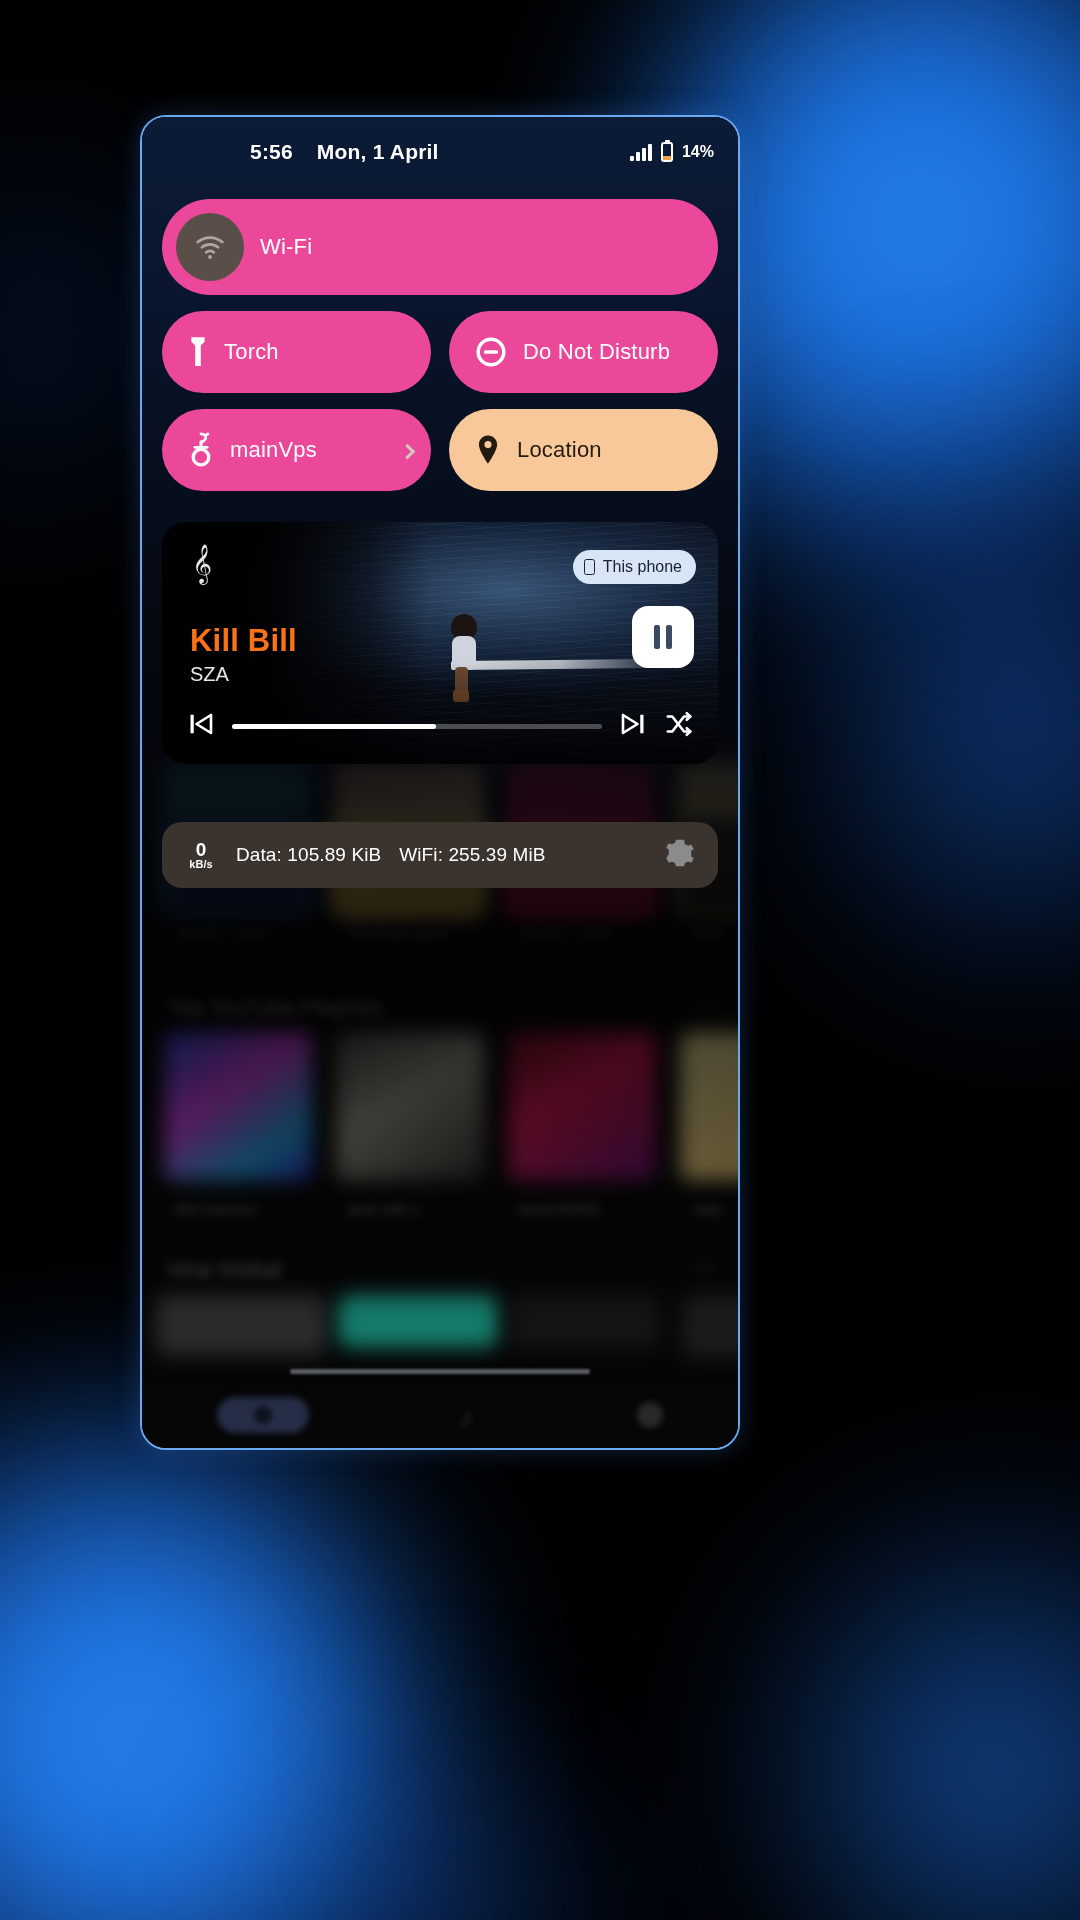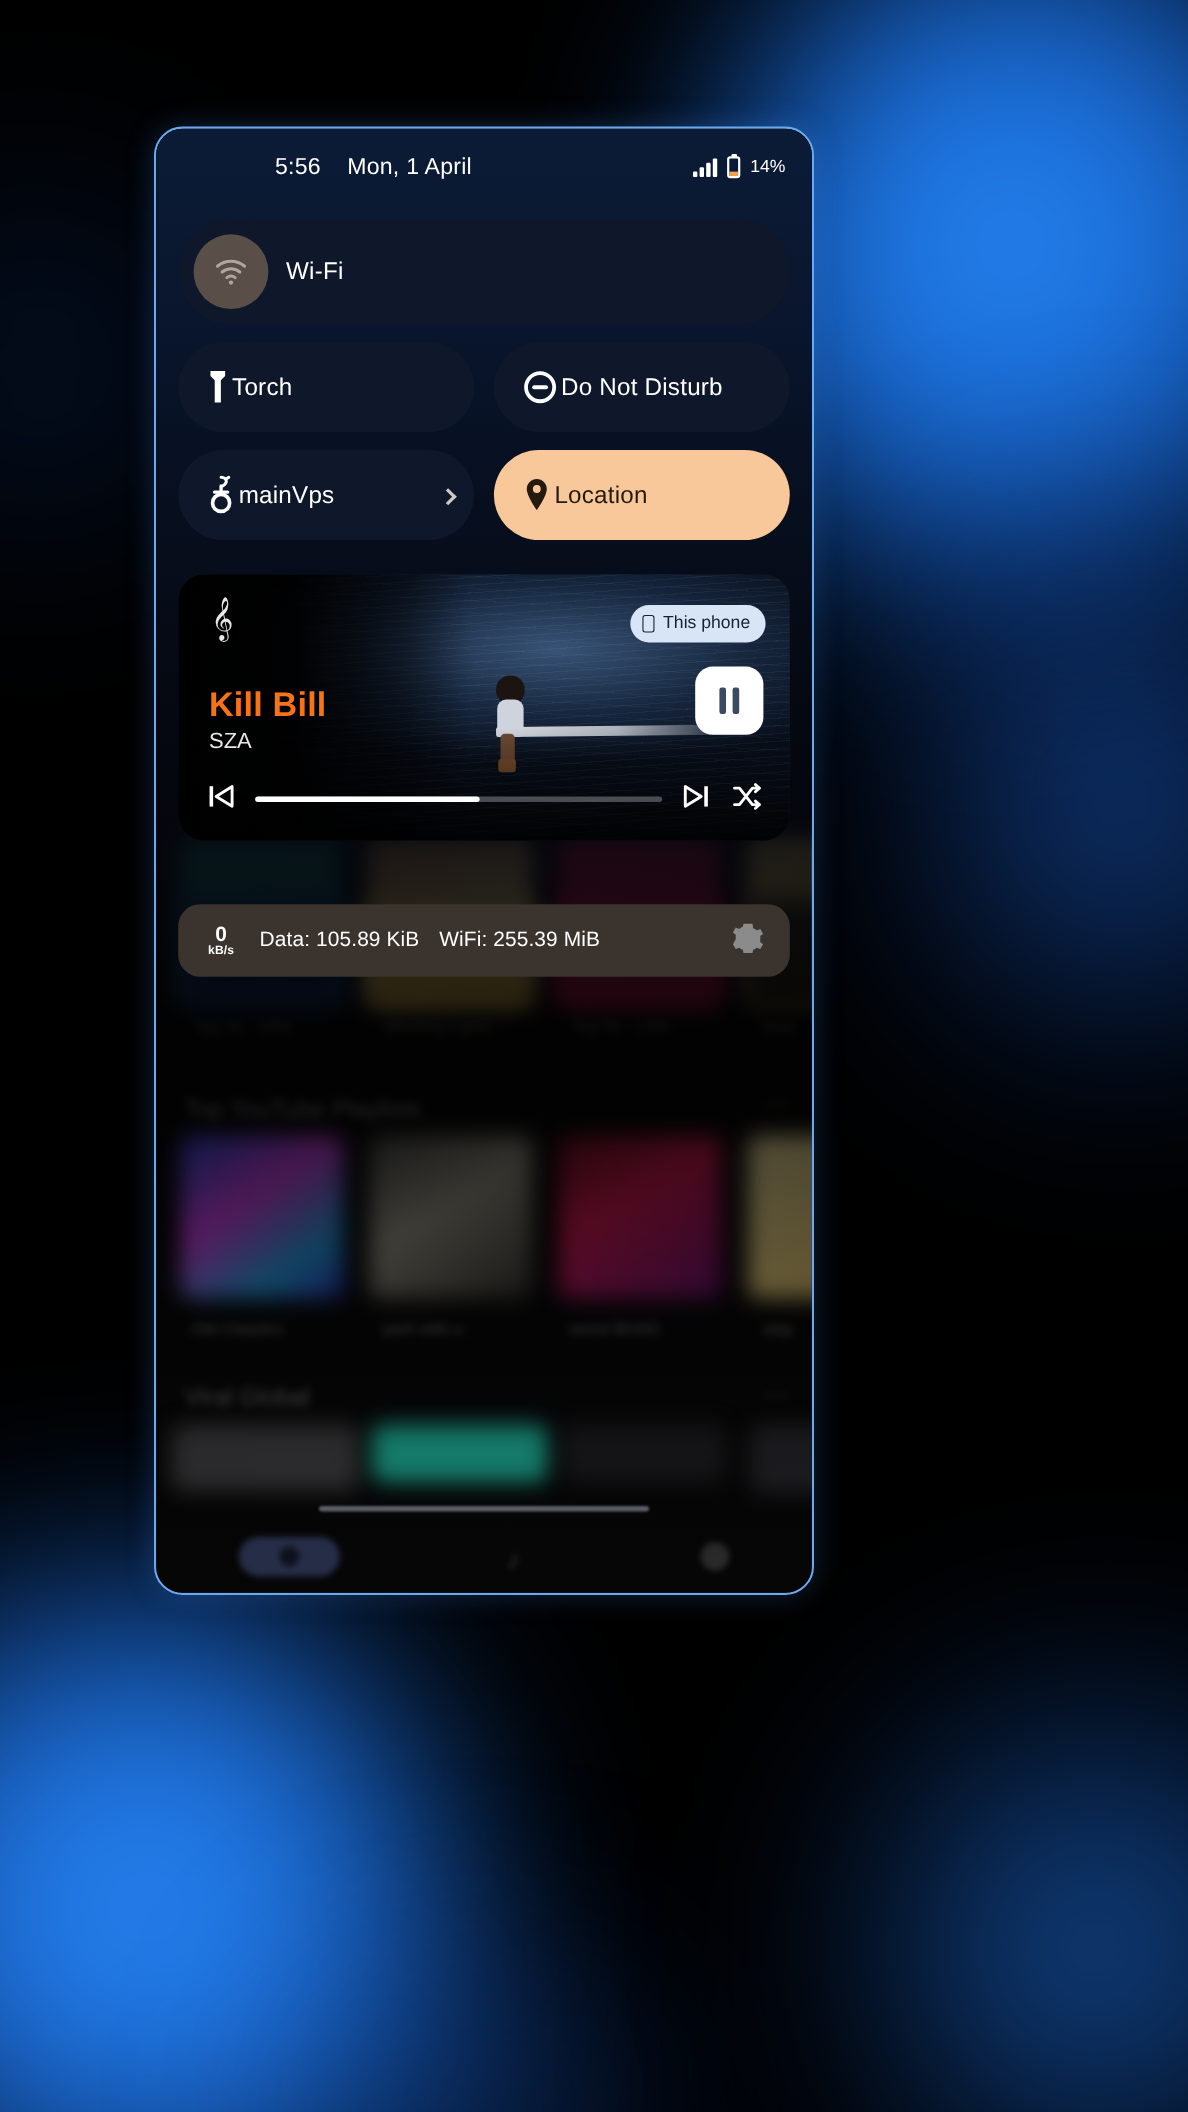--- a/index.html
+++ b/index.html
@@ -101,20 +101,21 @@
         rgba(0,0,0,0.18) 100%);
   }
 
   
   #statusbar {
     position: absolute; top: 0; left: 0; right: 0;
     height: 70px;
     display: flex; align-items: center;
     padding: 0 24px;
     color: #fff;
+    font-weight: bold;
   }
   .sb-left { display: flex; align-items: center; gap: 24px; margin-left: 84px; }
   .sb-time, .sb-date { font-size: 21px; letter-spacing: .2px; }
   .sb-right { margin-left: auto; display: flex; align-items: center; gap: 9px; }
   .sig { display: flex; align-items: flex-end; gap: 2.5px; height: 17px; }
   .sig i { display:block; width: 3.5px; background: #fff; border-radius: 1px; }
   .sig i:nth-child(1){ height: 5px; }
   .sig i:nth-child(2){ height: 9px; }
   .sig i:nth-child(3){ height: 13px; }
   .sig i:nth-child(4){ height: 17px; }
@@ -131,27 +132,27 @@
     height: 22%; background: #f0a050;
   }
   .sb-pct { font-size: 16px; }
 
   
   #qs { position: absolute; top: 82px; left: 20px; right: 20px; }
   .qs-row { display: flex; gap: 18px; margin-bottom: 16px; }
   .tile {
     flex: 1;
     display: flex; align-items: center;
-    background: #0f172a;
+    background: #ec4899;
     border-radius: 48px;
     color: #fff;
     position: relative;
   }
   .tile.big { height: 96px; padding-left: 14px; gap: 16px; }
-  .tile.small { height: 82px; padding-left: 26px; gap: 3px; }
+  .tile.small { height: 82px; padding-left: 26px; gap: 16px; }
   .tile.active-full { background: #f9c89a; color: #241a10; }
   .tile-label { font-size: 22px; font-weight: 500; letter-spacing: .2px; }
   .icircle {
     width: 68px; height: 68px; border-radius: 50%;
     display: flex; align-items: center; justify-content: center;
     background: #5a4f48; flex: 0 0 auto;
   }
   .icircle.on { background: #f9c89a; }
   .ico { display: flex; align-items: center; justify-content: center; flex: 0 0 auto; }
   .chev {

